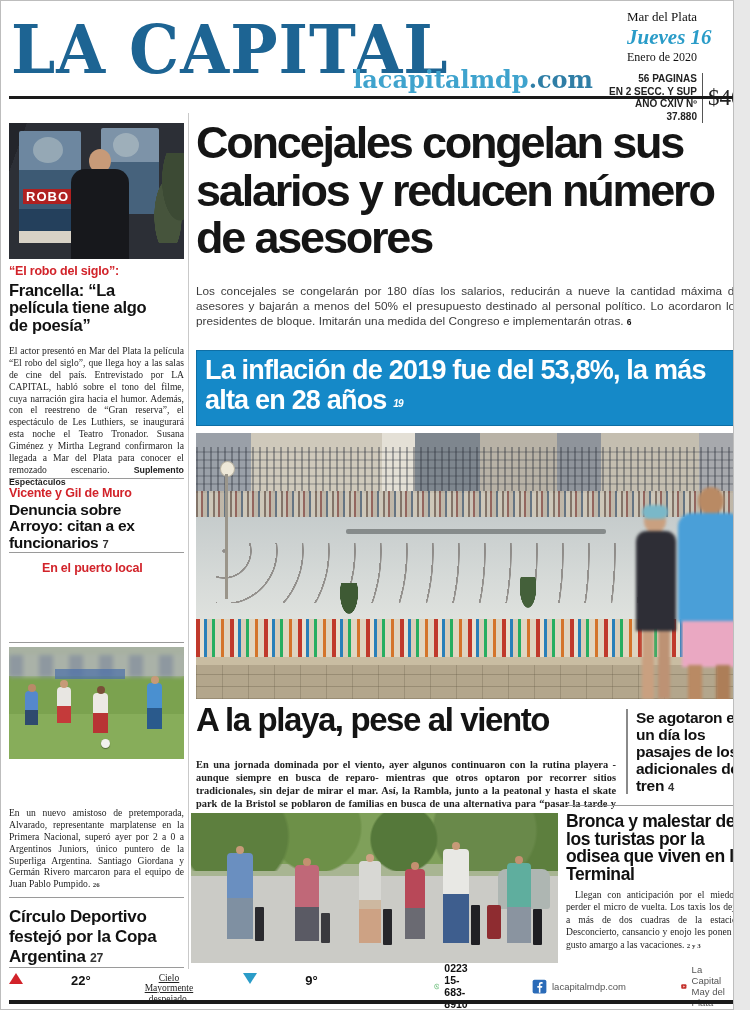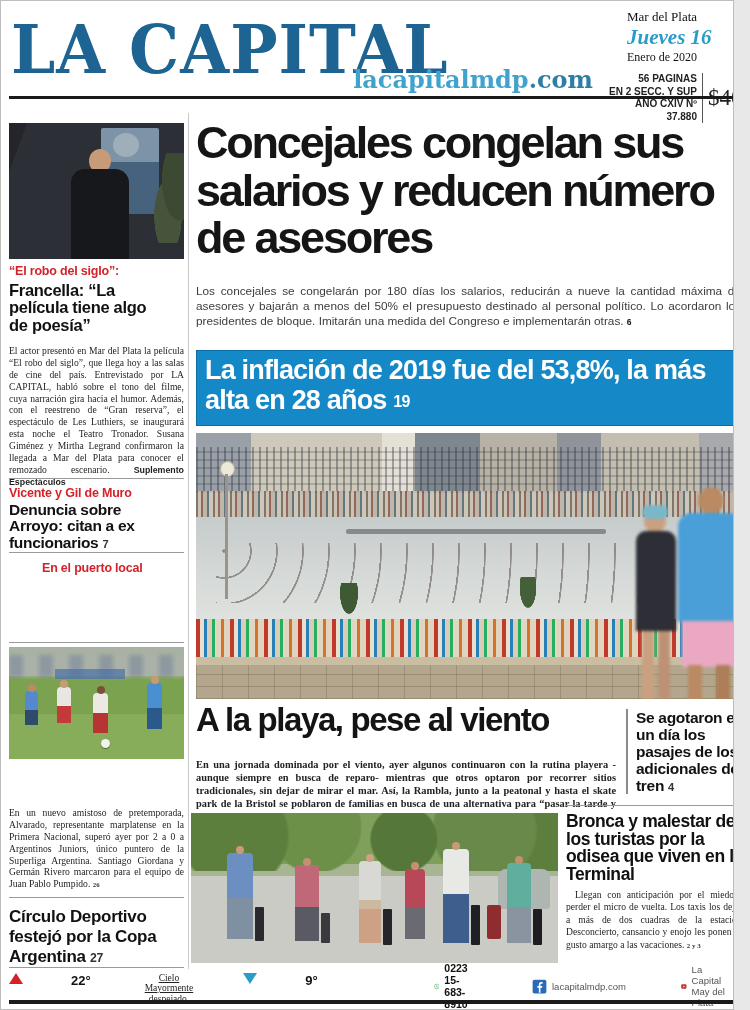--- a/index.html
+++ b/index.html
@@ -30,21 +30,21 @@
   .serifbody{font-family:"Liberation Serif",serif;font-size:9.6px;line-height:1.24;text-align:justify;color:#1e1e1e;}
   .pgnum{font-size:0.72em;font-weight:bold;color:#333;}
   .tagline{font-weight:bold;font-family:"Liberation Sans",sans-serif;font-size:8.8px;}
   
   .main-head{left:195px;top:118px;width:548px;font-weight:bold;font-size:45px;line-height:1.06;
       letter-spacing:-2.2px;color:#151515;}
   .lead-sum{left:195px;top:283px;width:545px;font-size:11.8px;line-height:1.28;color:#3c3c3c;text-align:justify;}
   .banner{left:195px;top:349px;width:547px;height:76px;background:#1589c8;border:1px solid #0e6ea4;
       box-sizing:border-box;color:#fff;font-weight:bold;font-size:27px;line-height:1.12;
       letter-spacing:-0.8px;padding:4px 8px;}
-  .banner .pg{font-size:16px;vertical-align:2px;}
+  .banner .pg{font-size:10px;vertical-align:2px;font-style:italic;}
   .playa-head{left:195px;top:700px;width:420px;font-weight:bold;font-size:33px;letter-spacing:-1.4px;color:#141414;}
   .playa-body{left:195px;top:757px;width:420px;font-family:"Liberation Serif",serif;font-weight:bold;
       font-size:10.4px;line-height:1.25;color:#222;text-align:justify;}
   .train-box{left:625px;top:708px;width:117px;border-left:2px solid #8a8a8a;padding-left:8px;
       font-weight:bold;font-size:15.5px;line-height:1.1;letter-spacing:-0.3px;color:#111;}
   .right-rule{left:565px;top:804px;width:177px;height:1px;background:#9a9a9a;}
   .term-head{left:565px;top:812px;width:178px;font-weight:bold;font-size:17.5px;line-height:1.0;
       letter-spacing:-0.4px;color:#111;}
   .term-body{left:565px;top:888px;width:178px;font-family:"Liberation Serif",serif;font-size:9.6px;
       line-height:1.3;text-align:justify;color:#1e1e1e;text-indent:9px;}
@@ -87,20 +87,25 @@
         <span>EN 2 SECC. Y SUP</span><br>
         <span>AÑO CXIV Nº 37.880</span>
       </div>
       <div class="mr-price">$40</div>
     </div>
   </div>
   <div class="abs top-rule"></div>
   <div class="abs vdiv"></div>
 
   <div class="abs photo" style="left:8px;top:122px;width:175px;height:136px;background:linear-gradient(110deg,#23252b 0 8%,#2c2f36 8% 100%);">
+    <div class="abs" style="left:10px;top:8px;width:62px;height:112px;background:linear-gradient(180deg,#6d87a0 0 35%,#3d5a74 35% 70%,#24405c 70% 100%);border-radius:2px;">
+      <div class="abs" style="left:14px;top:6px;width:30px;height:26px;border-radius:50%;background:#9fb0ba;opacity:.8;"></div>
+      <div class="abs" style="left:4px;top:58px;font-weight:bold;font-size:13px;color:#fff;background:#b02020;padding:0 3px;letter-spacing:1px;">ROBO</div>
+      <div class="abs" style="left:0;bottom:0;width:100%;height:12px;background:#d8d2c6;"></div>
+    </div>
     <div class="abs" style="left:92px;top:5px;width:58px;height:86px;background:linear-gradient(180deg,#7d93a8 0 40%,#46627c 40% 100%);border-radius:2px;">
       <div class="abs" style="left:12px;top:5px;width:26px;height:24px;border-radius:50%;background:#aab8c0;opacity:.75;"></div>
     </div>
     <div class="abs" style="right:-8px;top:30px;width:40px;height:90px;background:radial-gradient(ellipse at 70% 30%,#3c4a34 0 45%,transparent 46%),radial-gradient(ellipse at 40% 70%,#46543c 0 40%,transparent 41%);"></div>
     <div class="abs" style="left:62px;top:26px;width:58px;height:110px;">
       <div class="abs" style="left:18px;top:0;width:22px;height:24px;border-radius:50%;background:#c79a78;"></div>
       <div class="abs" style="left:0;top:20px;width:58px;height:90px;border-radius:14px 14px 0 0;background:#17181c;"></div>
     </div>
   </div>
 

